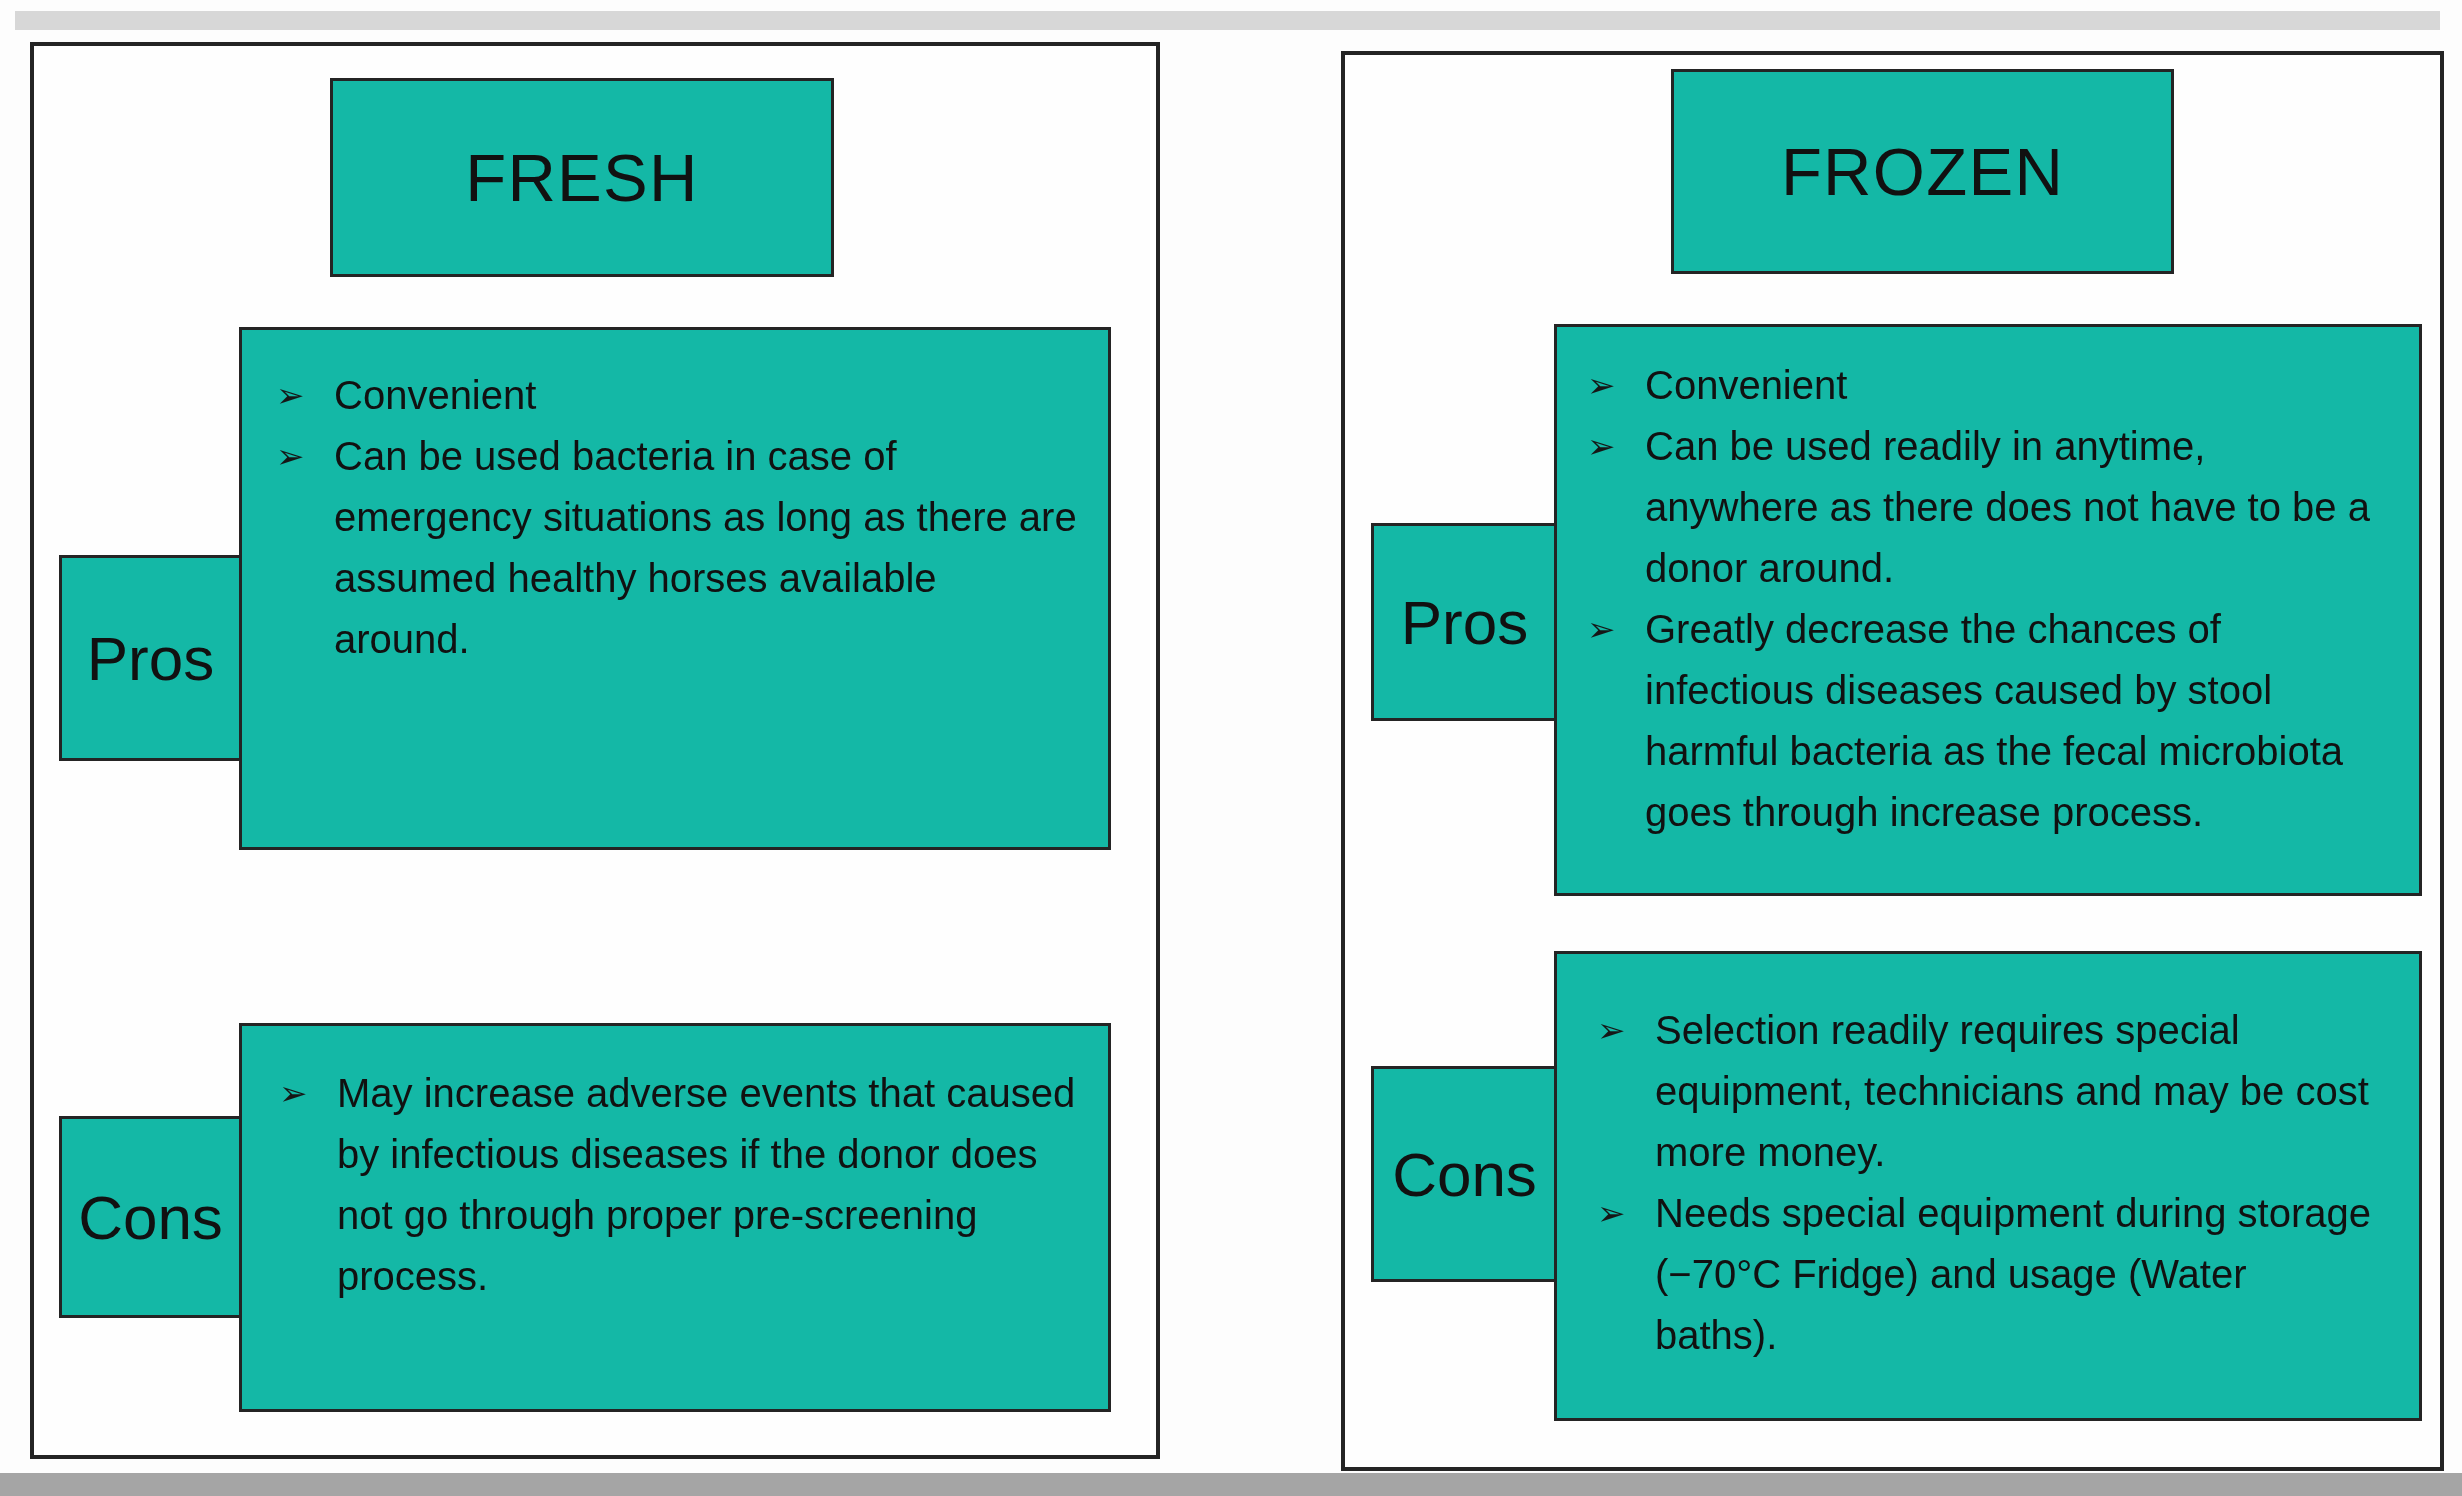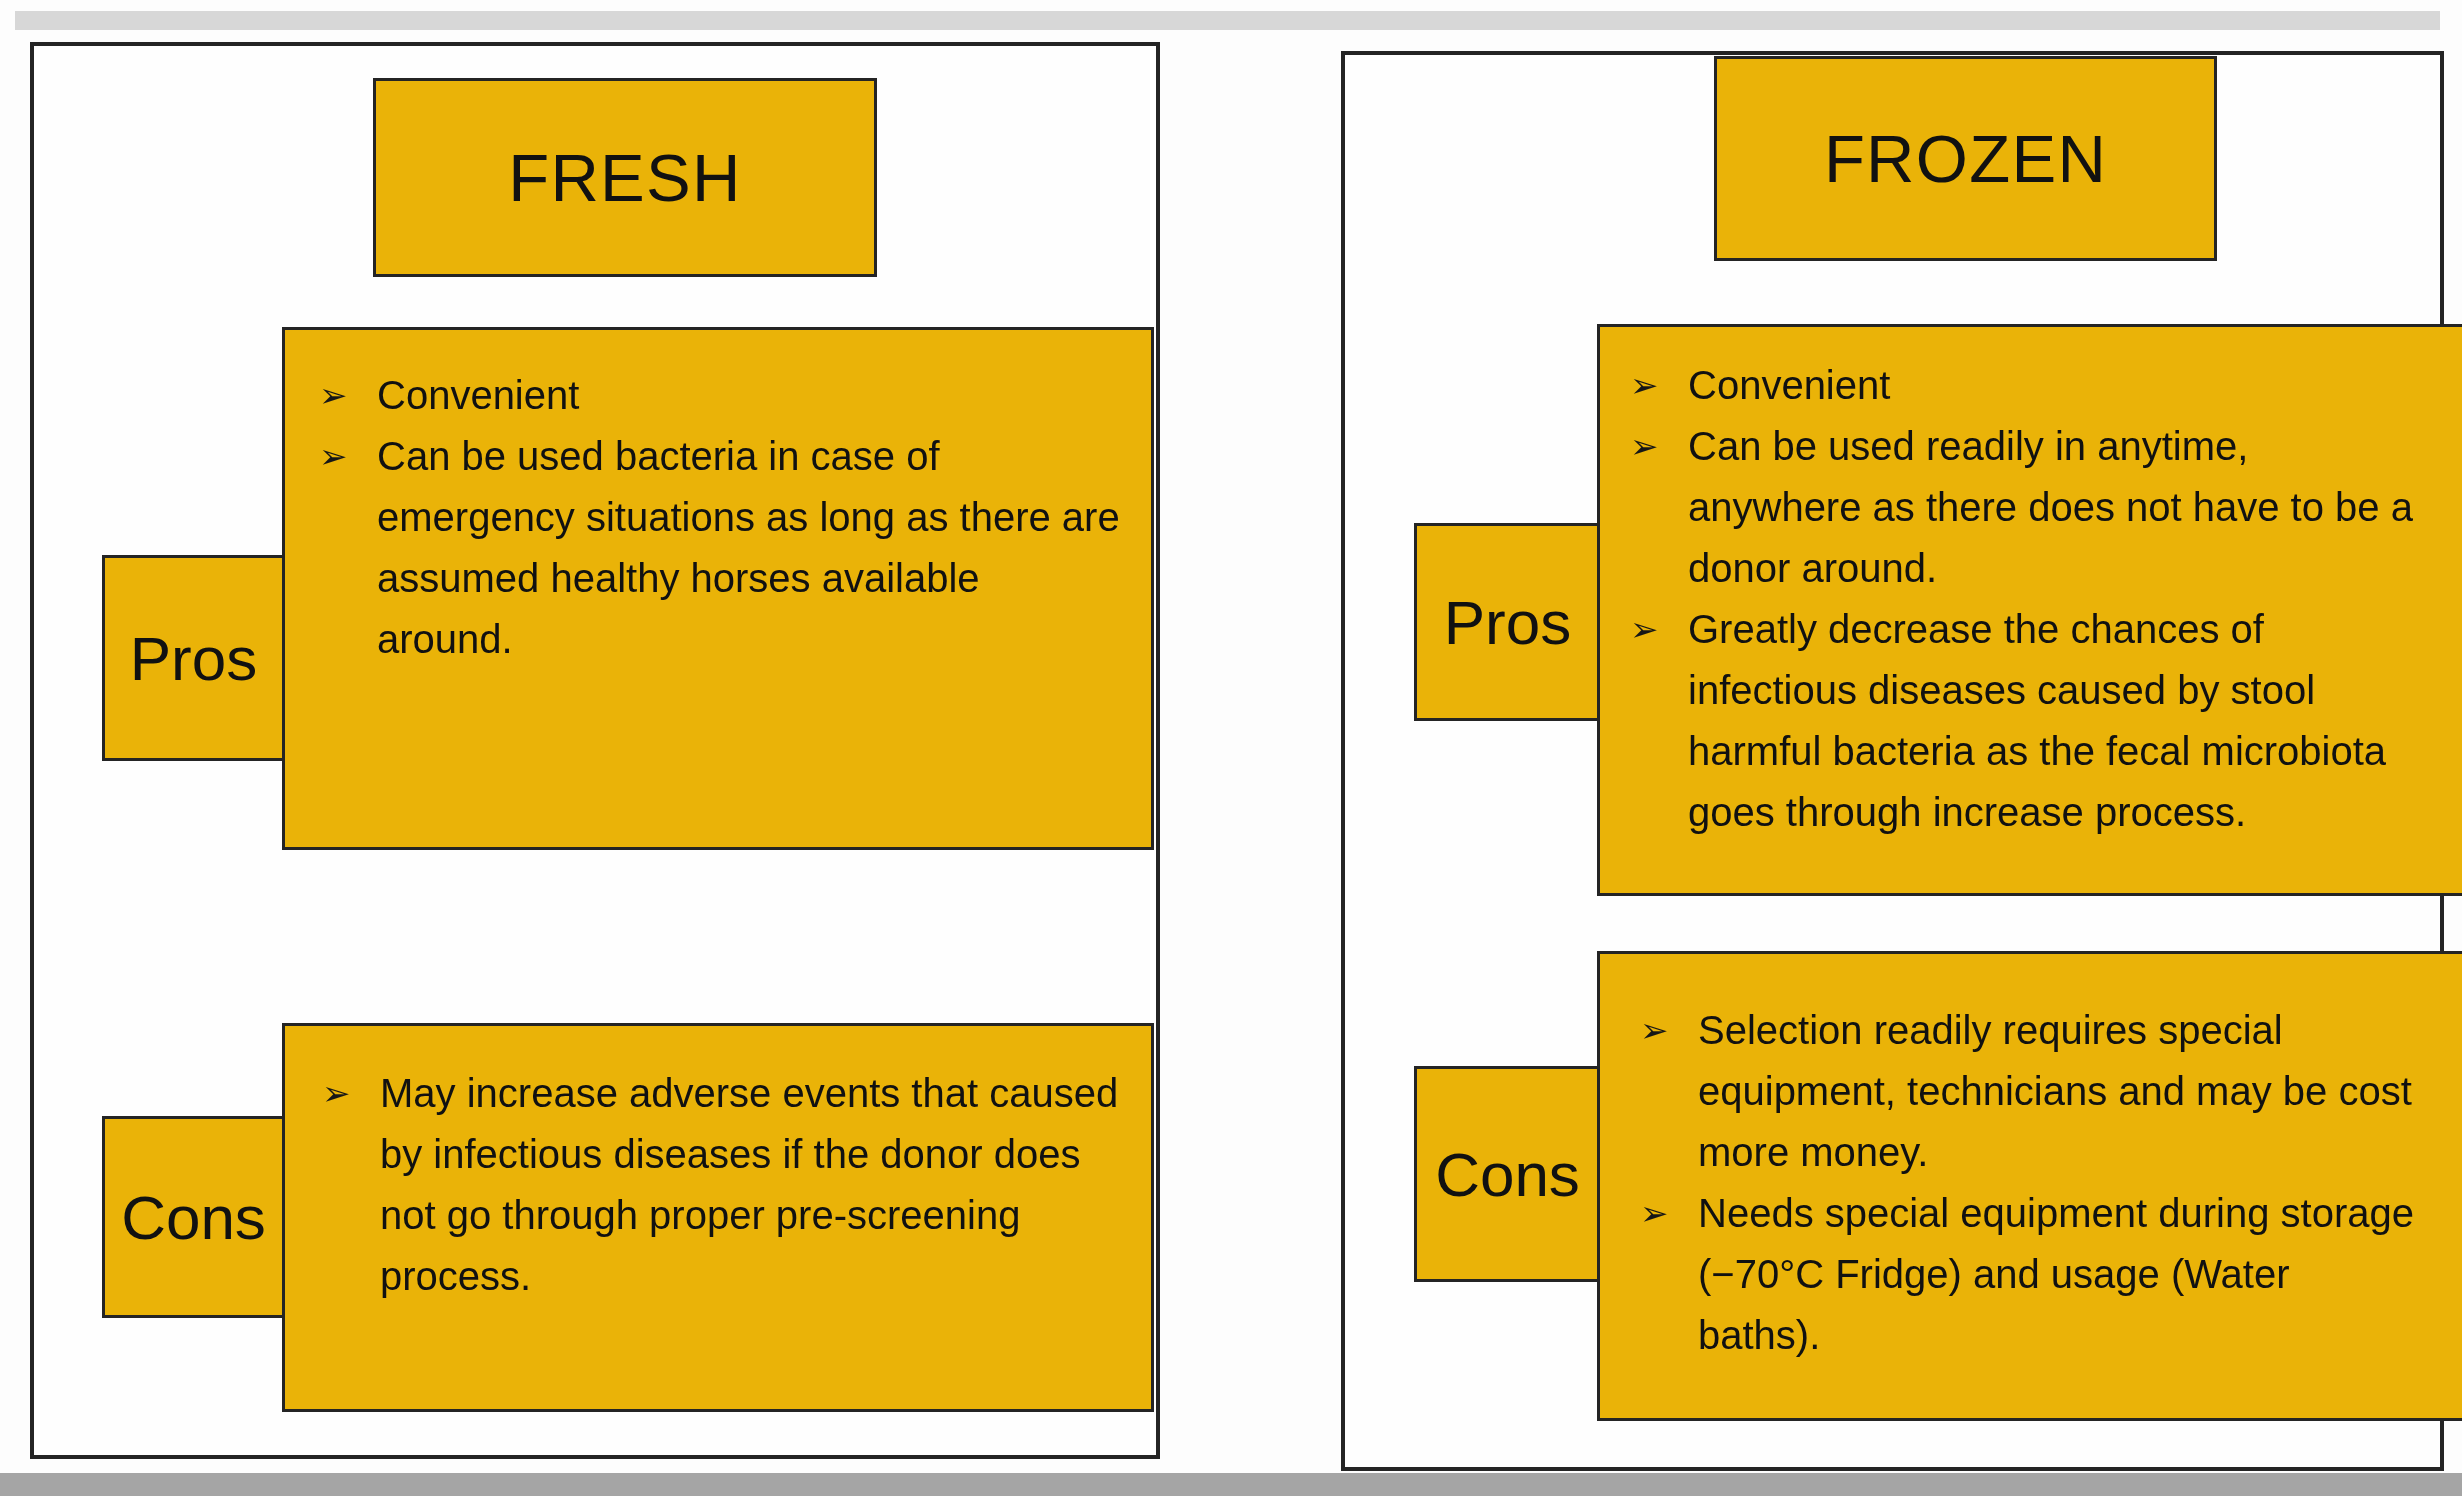--- a/index.html
+++ b/index.html
@@ -23,34 +23,33 @@
     position: absolute;
     background: #fefefe;
     border: 4px solid #242424;
     z-index: 1;
   }
   #panel-fresh  { left: 30px;   top: 42px;  width: 1122px; height: 1409px; }
   #panel-frozen { left: 1341px; top: 51px;  width: 1095px; height: 1412px; }
 
   .box {
     position: absolute;
-    background: #eab308;
+    background: #14b8a6;
     border: 3.4px solid #242424;
     box-sizing: border-box;
-    margin-left: 43px;
   }
   .title-box {
     display: flex; align-items: center; justify-content: center;
     font-size: 67px;
     letter-spacing: 1.3px;
     color: #111;
     z-index: 3;
   }
   #fresh-title-box  { left: 330px;  top: 78px; width: 504px; height: 199px; }
-  #frozen-title-box { left: 1671px; top: 56px; width: 503px; height: 205px; }
+  #frozen-title-box { left: 1671px; top: 69px; width: 503px; height: 205px; }
 
   .label-box {
     display: flex; align-items: center; justify-content: center;
     font-size: 62px;
     color: #111;
     z-index: 2;
   }
   #fresh-pros-label  { left: 59px;   top: 555px;  width: 183px; height: 206px; }
   #fresh-cons-label  { left: 59px;   top: 1116px; width: 183px; height: 202px; }
   #frozen-pros-label { left: 1371px; top: 523px;  width: 187px; height: 198px; }

